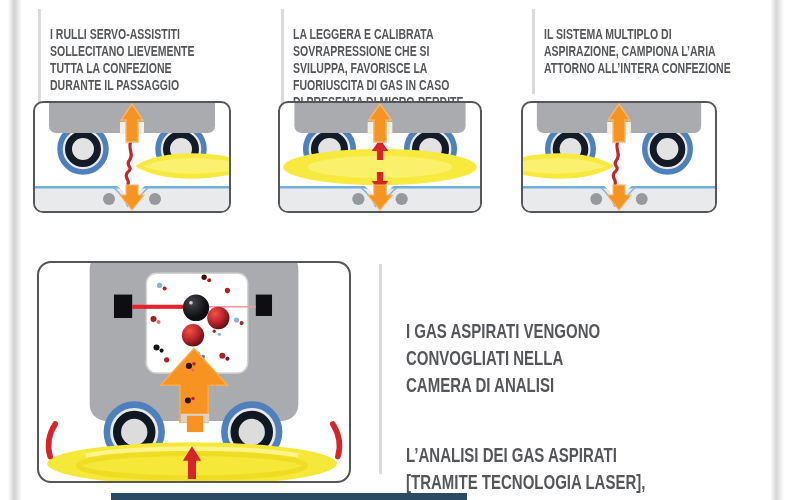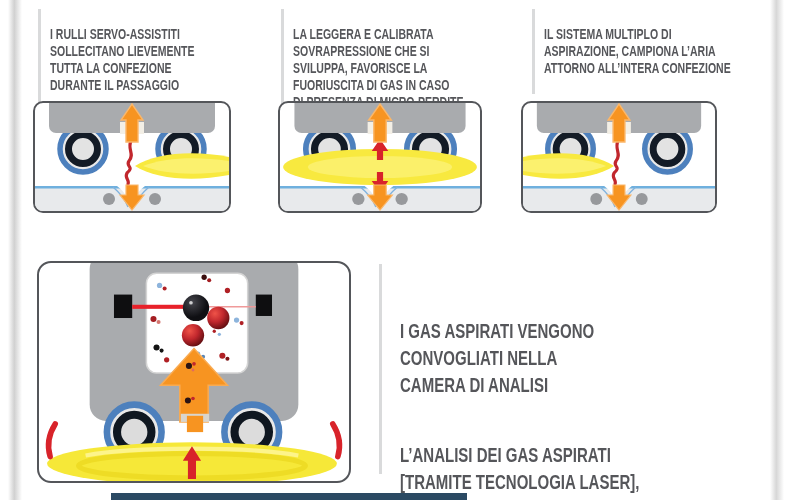--- a/index.html
+++ b/index.html
@@ -10,21 +10,21 @@
   .edge.right{left:770px;background:linear-gradient(to right,rgba(110,110,110,0),rgba(110,110,110,.28) 45%,rgba(110,110,110,0));}
 
   .note{position:absolute;border-left:3px solid #d9dadb;padding-left:9px;color:#55565a;
         font-weight:bold;white-space:pre-line;}
   .note .cond{display:block;transform:scaleX(.75);transform-origin:0 0;width:133%;}
   .top-note{font-size:14px;line-height:17px;}
   #note1{left:38px;top:9px;width:215px;}
   #note2{left:281px;top:9px;width:215px;}
   #note3{left:532px;top:9px;width:240px;}
 
-  .bottom-note{left:379px;top:264px;width:390px;height:210px;font-size:20px;line-height:27px;padding-left:18px;}
+  .bottom-note{left:379px;top:264px;width:390px;height:210px;font-size:20px;line-height:27px;padding-left:24px;}
   .bottom-note p{margin:0 0 16px 0;white-space:pre-line;}
 
   .illus{position:absolute;border:2px solid #54565a;border-radius:10px;background:#ffffff;overflow:hidden;}
   #il1{left:33px;top:101px;width:194px;height:108px;}
   #il2{left:278px;top:101px;width:200px;height:108px;}
   #il3{left:521px;top:101px;width:192px;height:108px;}
   #il4{left:37px;top:261px;width:310px;height:218px;border-radius:14px;}
   .illus svg{display:block;width:100%;height:100%;}
 
   .footer-bar{position:absolute;left:111px;top:493px;width:356px;height:7px;background:#2b4a63;}

